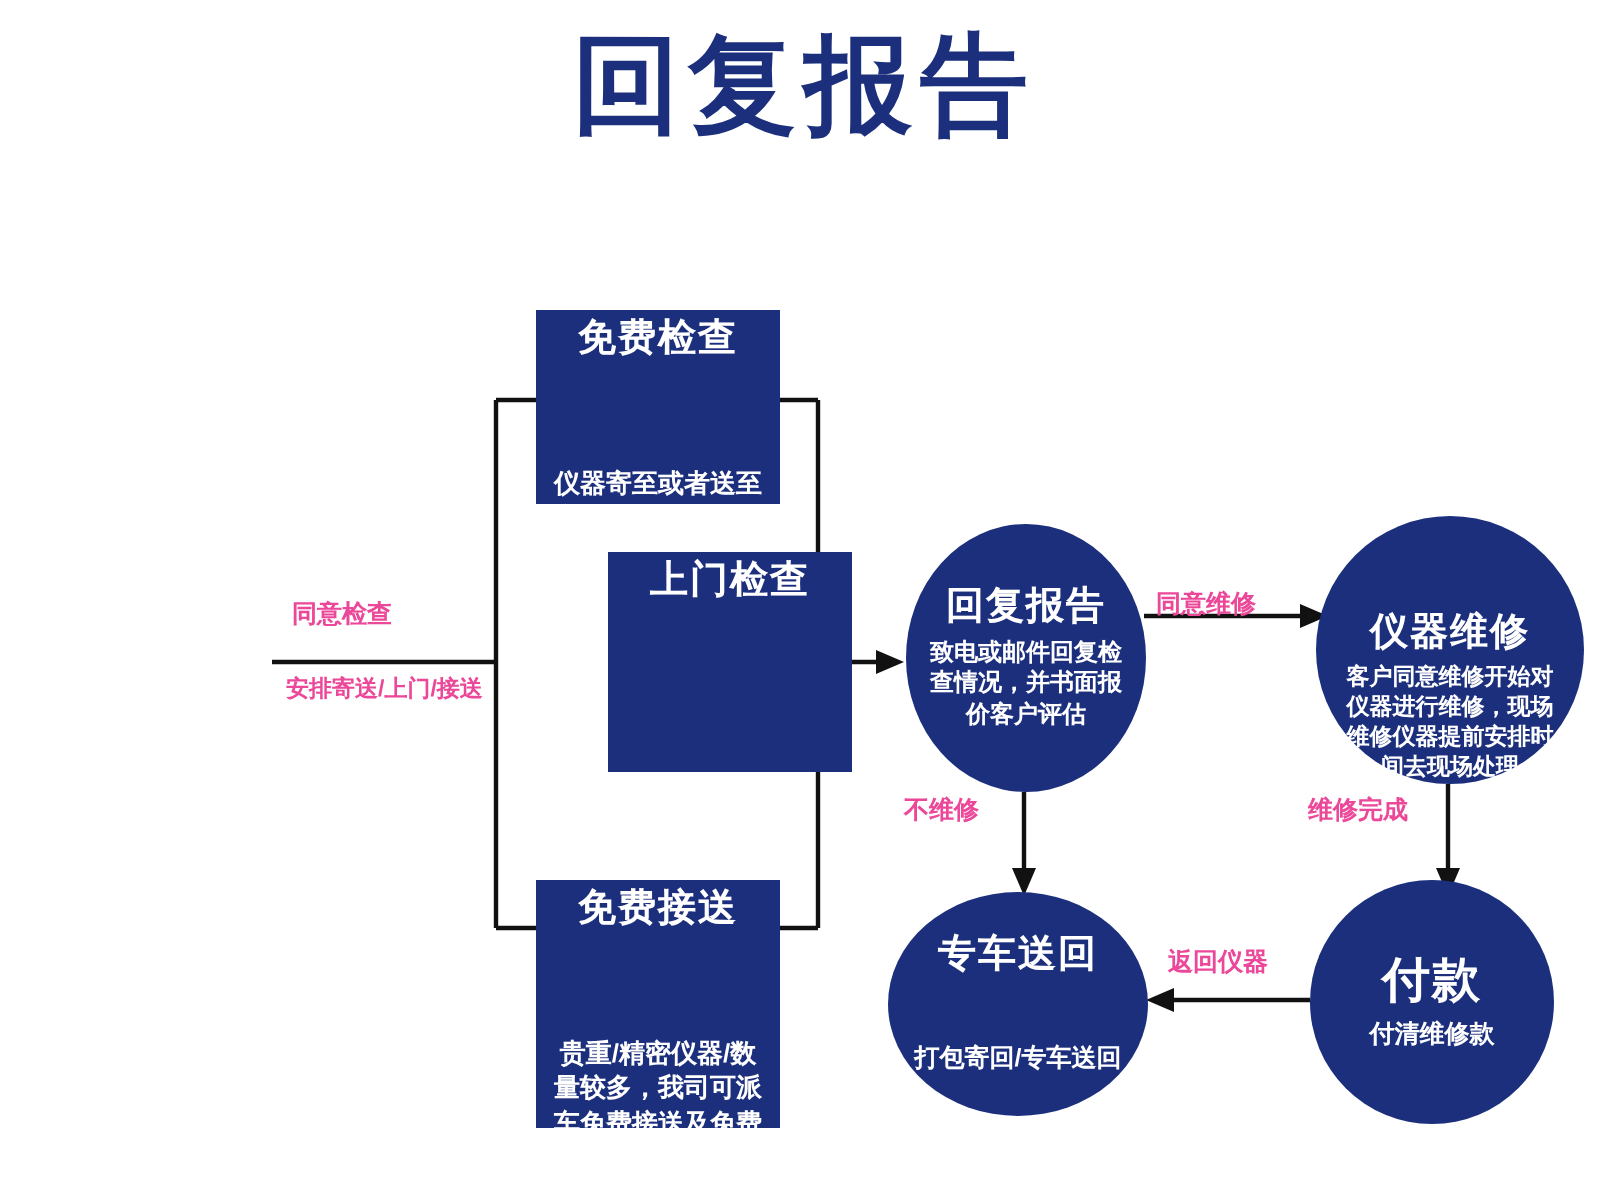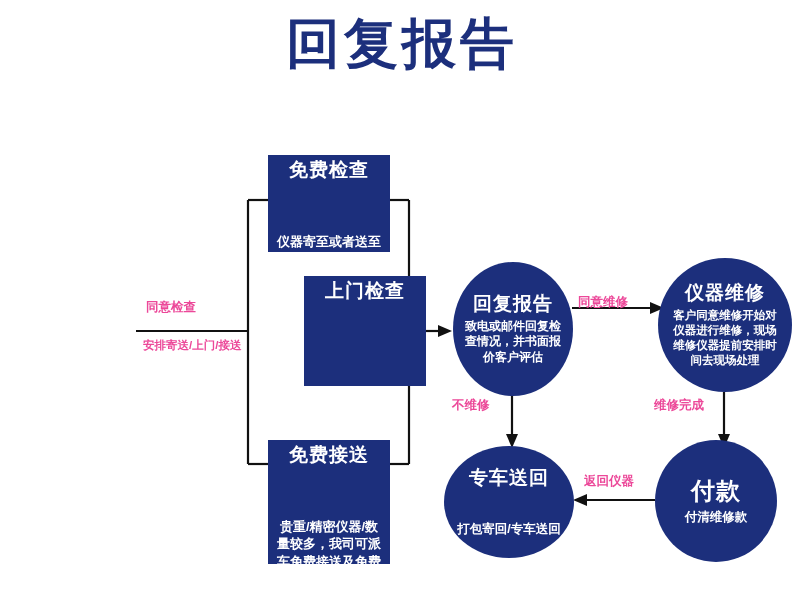--- a/index.html
+++ b/index.html
@@ -154,21 +154,21 @@
   <div class="box" style="left:268px; top:410px; width:122px; height:124px;margin-top:30px;">
     <div class="b-title">免费接送</div>
     <div class="b-body">贵重/精密仪器/数量较多，我司可派车免费接送及免费全面检查</div>
   </div>
 
   <div class="circle" style="left:453px; top:262px; width:120px; height:134px; border-radius:50%;">
     <div class="c-title" style="font-size:19px;">回复报告</div>
     <div class="c-body" style="font-size:12px;">致电或邮件回复检查情况，并书面报价客户评估</div>
   </div>
 
-  <div class="circle" style="left:658px; top:258px; width:134px; height:134px;">
+  <div class="circle" style="left:658px; top:258px; width:134px; height:134px;justify-content:flex-end;">
     <div class="c-title" style="font-size:19px;">仪器维修</div>
     <div class="c-body" style="font-size:11.5px; padding:0 10px;">客户同意维修开始对仪器进行维修，现场维修仪器提前安排时间去现场处理</div>
   </div>
 
   <div class="circle" style="left:655px; top:440px; width:122px; height:122px;">
     <div class="c-title" style="font-size:24px;">付款</div>
     <div class="c-body" style="font-size:12.5px;">付清维修款</div>
   </div>
 
   <div class="circle" style="left:444px; top:446px; width:130px; height:112px;">

